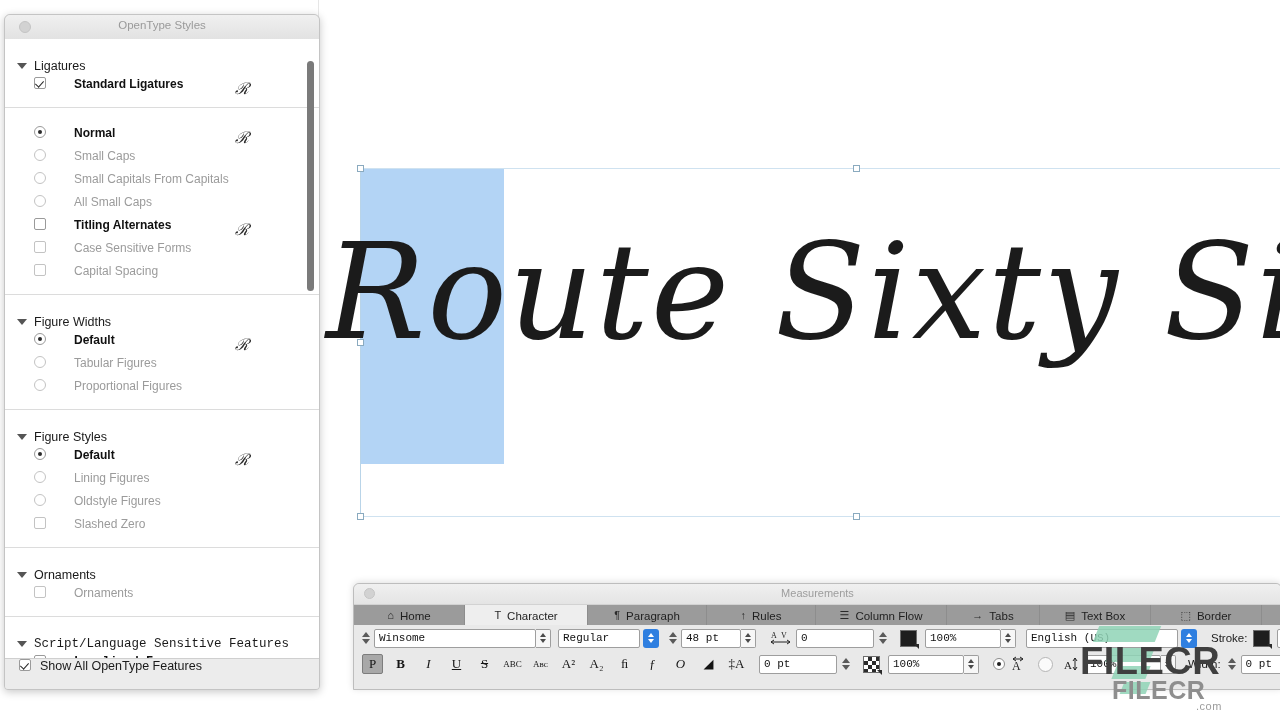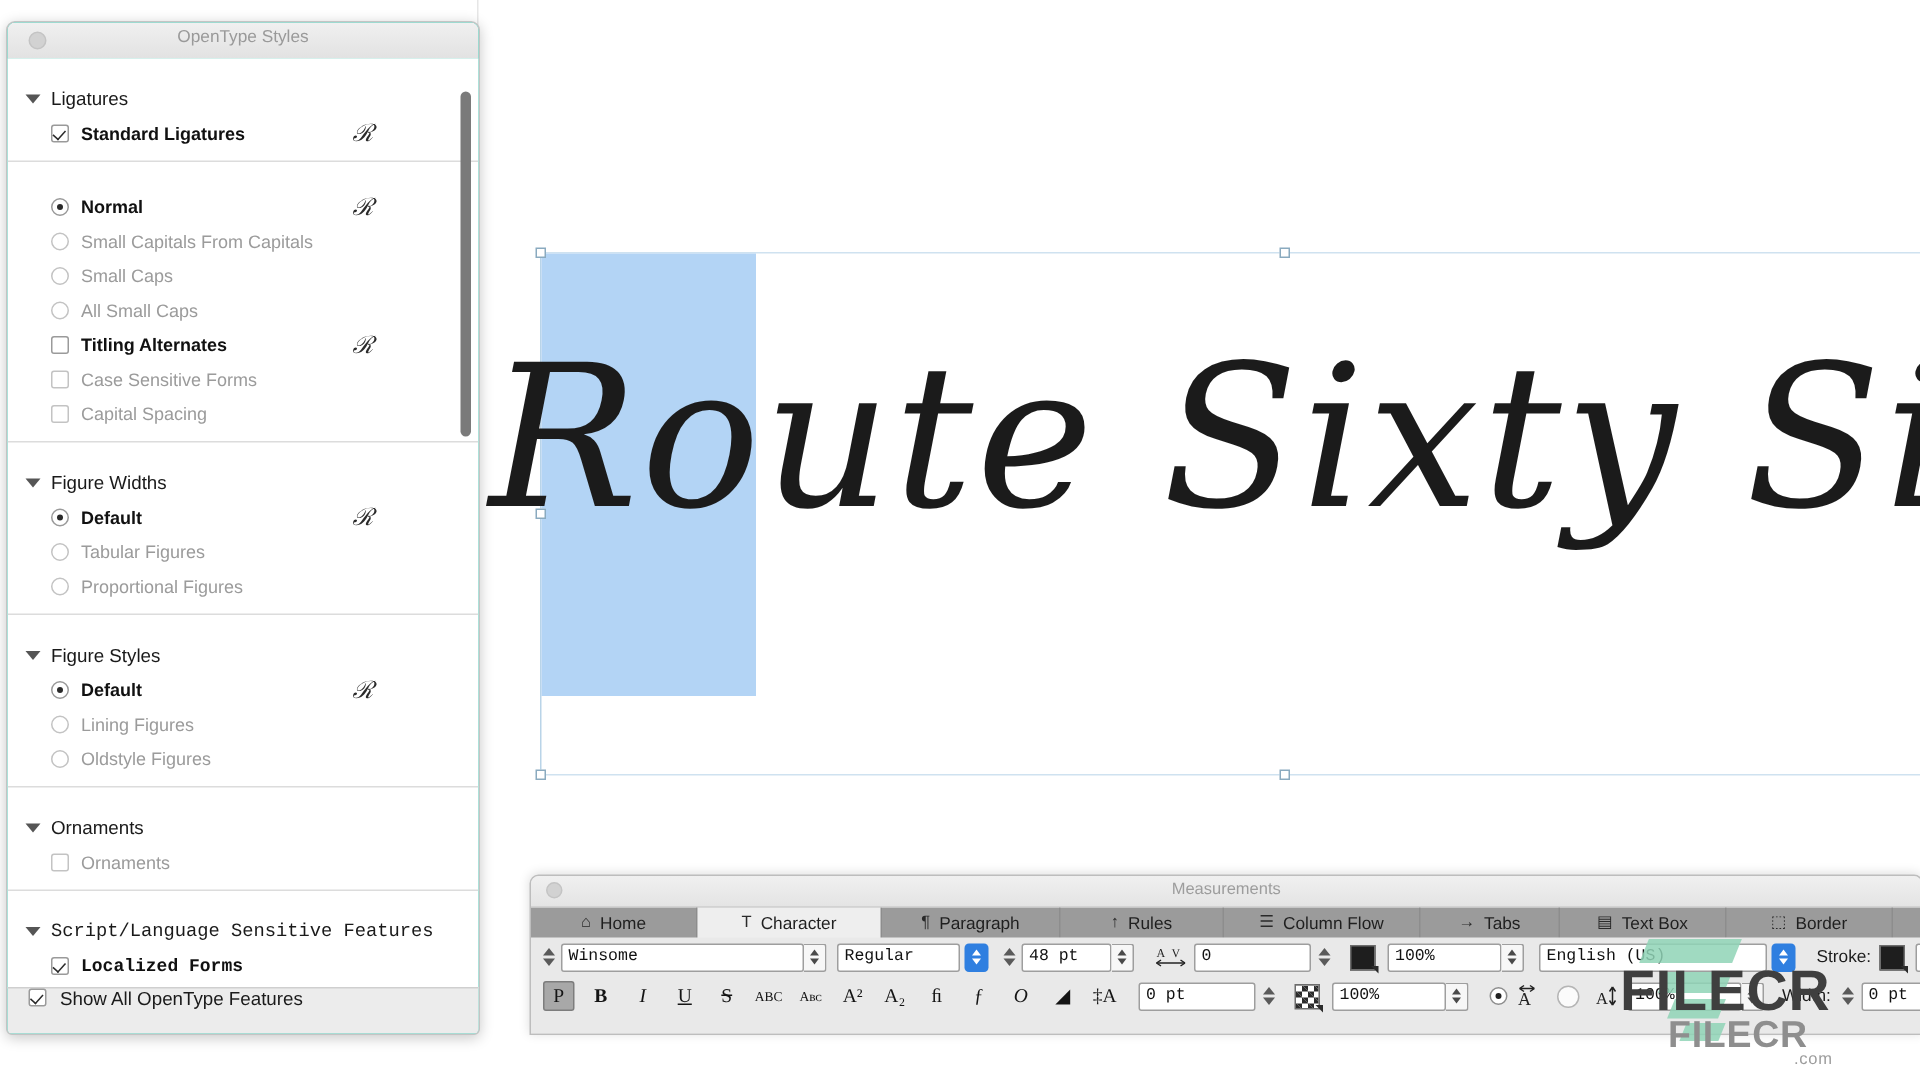--- a/index.html
+++ b/index.html
@@ -23,21 +23,21 @@
   .script-text{
     position:absolute;white-space:nowrap;
     font-family:"DejaVu Serif","Liberation Serif",serif;
     font-style:italic;font-weight:400;color:#1b1b1b;
     letter-spacing:2px;
   }
 
   
   #ot-panel{
     position:absolute;left:4px;top:14px;width:314px;height:674px;
-    background:#5eead4;border:1px solid #c4c4c4;border-radius:6px 6px 4px 4px;
+    background:#e5e5e5;border:1px solid #c4c4c4;border-radius:6px 6px 4px 4px;
     box-shadow:0 2px 9px rgba(0,0,0,.22);
     overflow:hidden;
   }
   #ot-titlebar{
     height:24px;background:linear-gradient(#f0f0f0,#e2e2e2);
     border-bottom:1px solid #cfcfcf;border-radius:5px 5px 0 0;
     position:relative;
   }
   #ot-titlebar .title{
     position:absolute;left:0;right:0;top:4px;text-align:center;
@@ -56,21 +56,21 @@
 
   .section{border-bottom:1px solid #dcdcdc;padding:18px 0 7px 0;}
   .section:last-child{border-bottom:none;font-family:Liberation Mono, monospace;}
   .sec-head{display:flex;align-items:center;padding:2px 0 4px 12px;}
   .tri{
     width:0;height:0;border-left:5px solid transparent;border-right:5px solid transparent;
     border-top:6px solid #555;margin-right:7px;
   }
   .sec-title{font-size:12.5px;color:#1a1a1a;font-weight:400;}
 
-  .row{display:flex;align-items:center;height:23px;padding-left:29px;position:relative;}
+  .row{display:flex;height:23px;padding-left:29px;position:relative;gap:20px;}
   .cb{
     width:12px;height:12px;border:1px solid #9a9a9a;border-radius:2px;background:#fff;
     box-sizing:border-box;margin-right:8px;flex:none;position:relative;
   }
   .cb.checked::after{
     content:"";position:absolute;left:2px;top:1px;width:4px;height:7px;
     border:solid #2a2a2a;border-width:0 1.6px 1.6px 0;transform:rotate(42deg);
   }
   .rb{
     width:12px;height:12px;border:1px solid #9a9a9a;border-radius:50%;background:#fff;
@@ -216,25 +216,25 @@
           </div>
         </div>
         <div class="section">
           <div class="row strong">
             <div class="rb checked"></div>
             <div class="row-label">Normal</div>
             <div class="glyph-preview">ℛ</div>
           </div>
           <div class="row dim">
             <div class="rb"></div>
+            <div class="row-label">Small Caps</div>
+          </div>
+          <div class="row dim">
+            <div class="rb"></div>
             <div class="row-label">Small Capitals From Capitals</div>
-          </div>
-          <div class="row dim">
-            <div class="rb"></div>
-            <div class="row-label">Small Caps</div>
           </div>
           <div class="row dim">
             <div class="rb"></div>
             <div class="row-label">All Small Caps</div>
           </div>
           <div class="row strong">
             <div class="cb"></div>
             <div class="row-label">Titling Alternates</div>
             <div class="glyph-preview">ℛ</div>
           </div>
@@ -276,20 +276,24 @@
             <div class="row-label">Default</div>
             <div class="glyph-preview">ℛ</div>
           </div>
           <div class="row dim">
             <div class="rb"></div>
             <div class="row-label">Lining Figures</div>
           </div>
           <div class="row dim">
             <div class="rb"></div>
             <div class="row-label">Oldstyle Figures</div>
+          </div>
+          <div class="row dim">
+            <div class="cb"></div>
+            <div class="row-label">Slashed Zero</div>
           </div>
         </div>
         <div class="section">
           <div class="sec-head">
             <div class="tri"></div>
             <div class="sec-title">Ornaments</div>
           </div>
           <div class="row dim">
             <div class="cb"></div>
             <div class="row-label">Ornaments</div>

